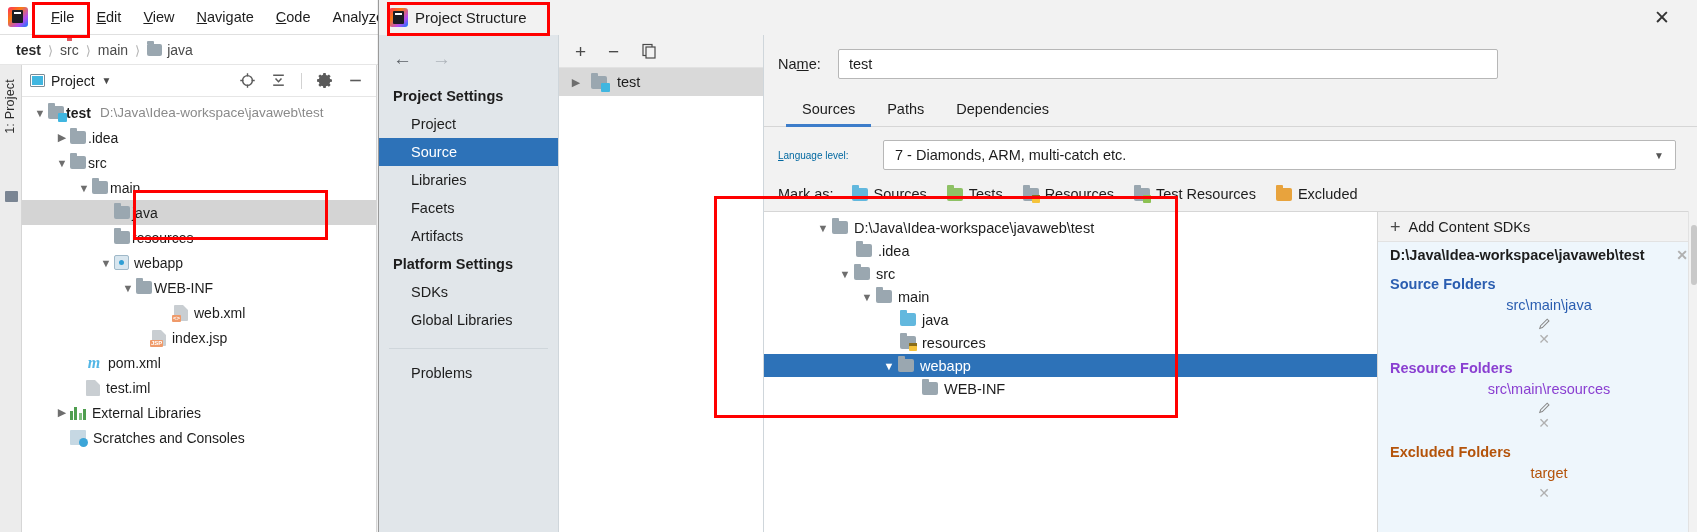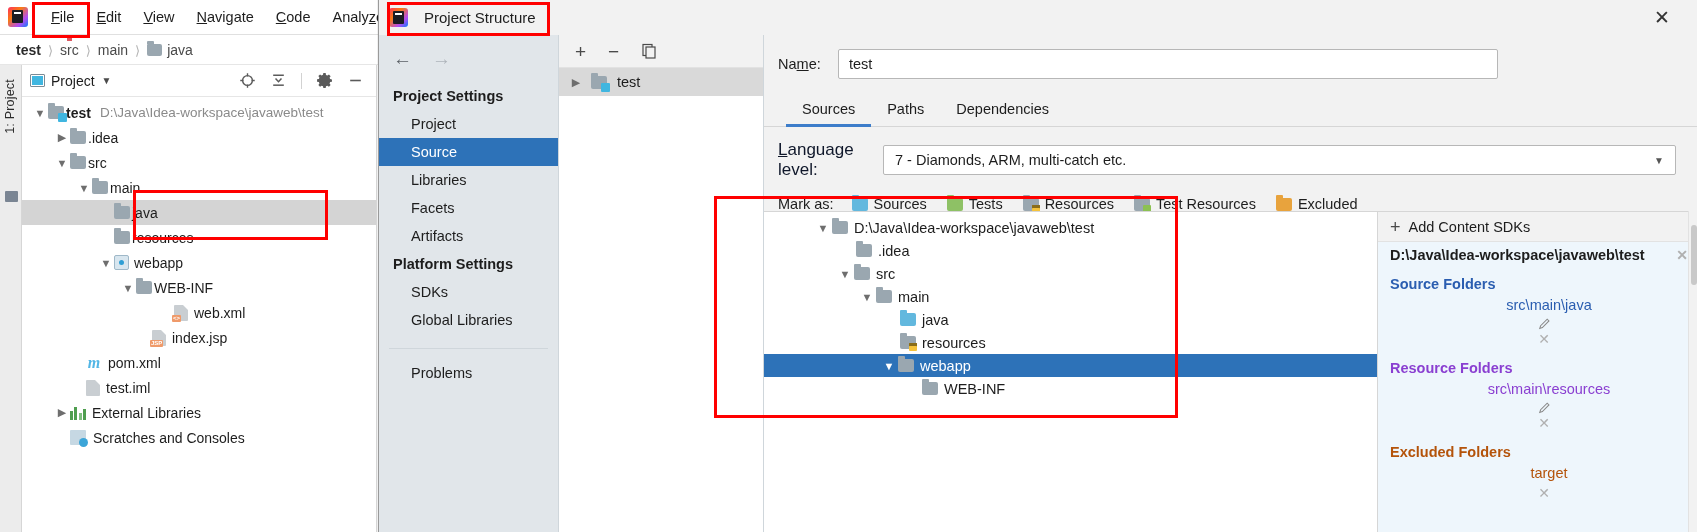--- a/index.html
+++ b/index.html
@@ -124,21 +124,21 @@
   
   .pp-vline{position:absolute;left:357px;top:130px;width:1px;height:200px;background:#e2e2e2;}
 
   
   .dialog {
     position:absolute; left:378px; top:0; width:1319px; height:532px;
     background:#f2f2f2; border-left:1px solid #9a9a9a; border-bottom:1px solid #9a9a9a;
     box-shadow: 0 0 0 1px rgba(0,0,0,.06);
   }
   .dlg-titlebar{ height:35px; background:#f2f2f2; display:flex; align-items:center; padding-left:10px;}
-  .dlg-title{ font-size:15px; color:#1d1d1d; margin-left:16px;}
+  .dlg-title{ font-size:15px; color:#1d1d1d; margin-left:7px;}
   .dlg-close{ margin-left:auto; margin-right:22px; width:26px;height:26px;display:flex;align-items:center;justify-content:center;
     font-size:19px;color:#333; cursor:default;}
 
   .dlg-body{ position:absolute; left:0; top:35px; width:1319px; height:497px; display:flex;}
   .dlg-sidebar{ width:180px; background:#e1e6ea; border-right:1px solid #cfd6db; padding-top:8px; position:relative;}
   .nav-arrows{ display:flex; align-items:center; gap:20px; padding:6px 0 14px 14px; font-size:19px; }
   .arrow{ color:#5a6066; line-height:1; }
   .arrow.dim{ color:#aeb4ba; }
   .nav-head{ font-weight:bold; font-size:14.5px; padding:6px 0 6px 14px; color:#1d1d1d;}
   .nav-item{ font-size:14.5px; padding:6px 0 6px 32px; color:#1d1d1d;}
@@ -156,21 +156,21 @@
   .form-label{ font-size:14.5px; color:#1d1d1d; width:60px; }
   .text-input{
     height:30px; background:#fff; border:1px solid #b7b7b7; border-radius:2px;
     display:flex; align-items:center; padding-left:10px; font-size:14.5px; color:#1d1d1d;
   }
   .tabs{ display:flex; gap:0; padding-left:22px; margin-top:18px; border-bottom:1px solid #d6d6d6; }
   .tab{ font-size:14.5px; padding:4px 16px 9px 16px; color:#1d1d1d; position:relative;}
   .tab.active::after{ content:""; position:absolute; left:0; right:0; bottom:-1px; height:3px; background:#3d7dca; }
 
   .ll-row{ display:flex; align-items:center; padding:13px 0 0 14px; }
-  .ll-label{ font-size:17px; width:105px; color:#0f172a;}
+  .ll-label{ font-size:10px; width:105px; color:#0369a1;}
   .combo{
     flex:1; margin-right:22px; height:30px; background:#fff; border:1px solid #b7b7b7; border-radius:2px;
     display:flex; align-items:center; padding:0 11px; font-size:14.5px;
   }
   .combo .caret{ margin-left:auto; color:#555; font-size:10px; }
 
   .markas{ display:flex; align-items:center; gap:6px; padding:16px 16px 0 14px; font-size:14.5px;}
   .markas .mk{ display:flex; align-items:center; gap:6px; margin-right:14px;}
 
   .panes{ position:absolute; left:0; top:176px; right:0; bottom:0; display:flex; }

